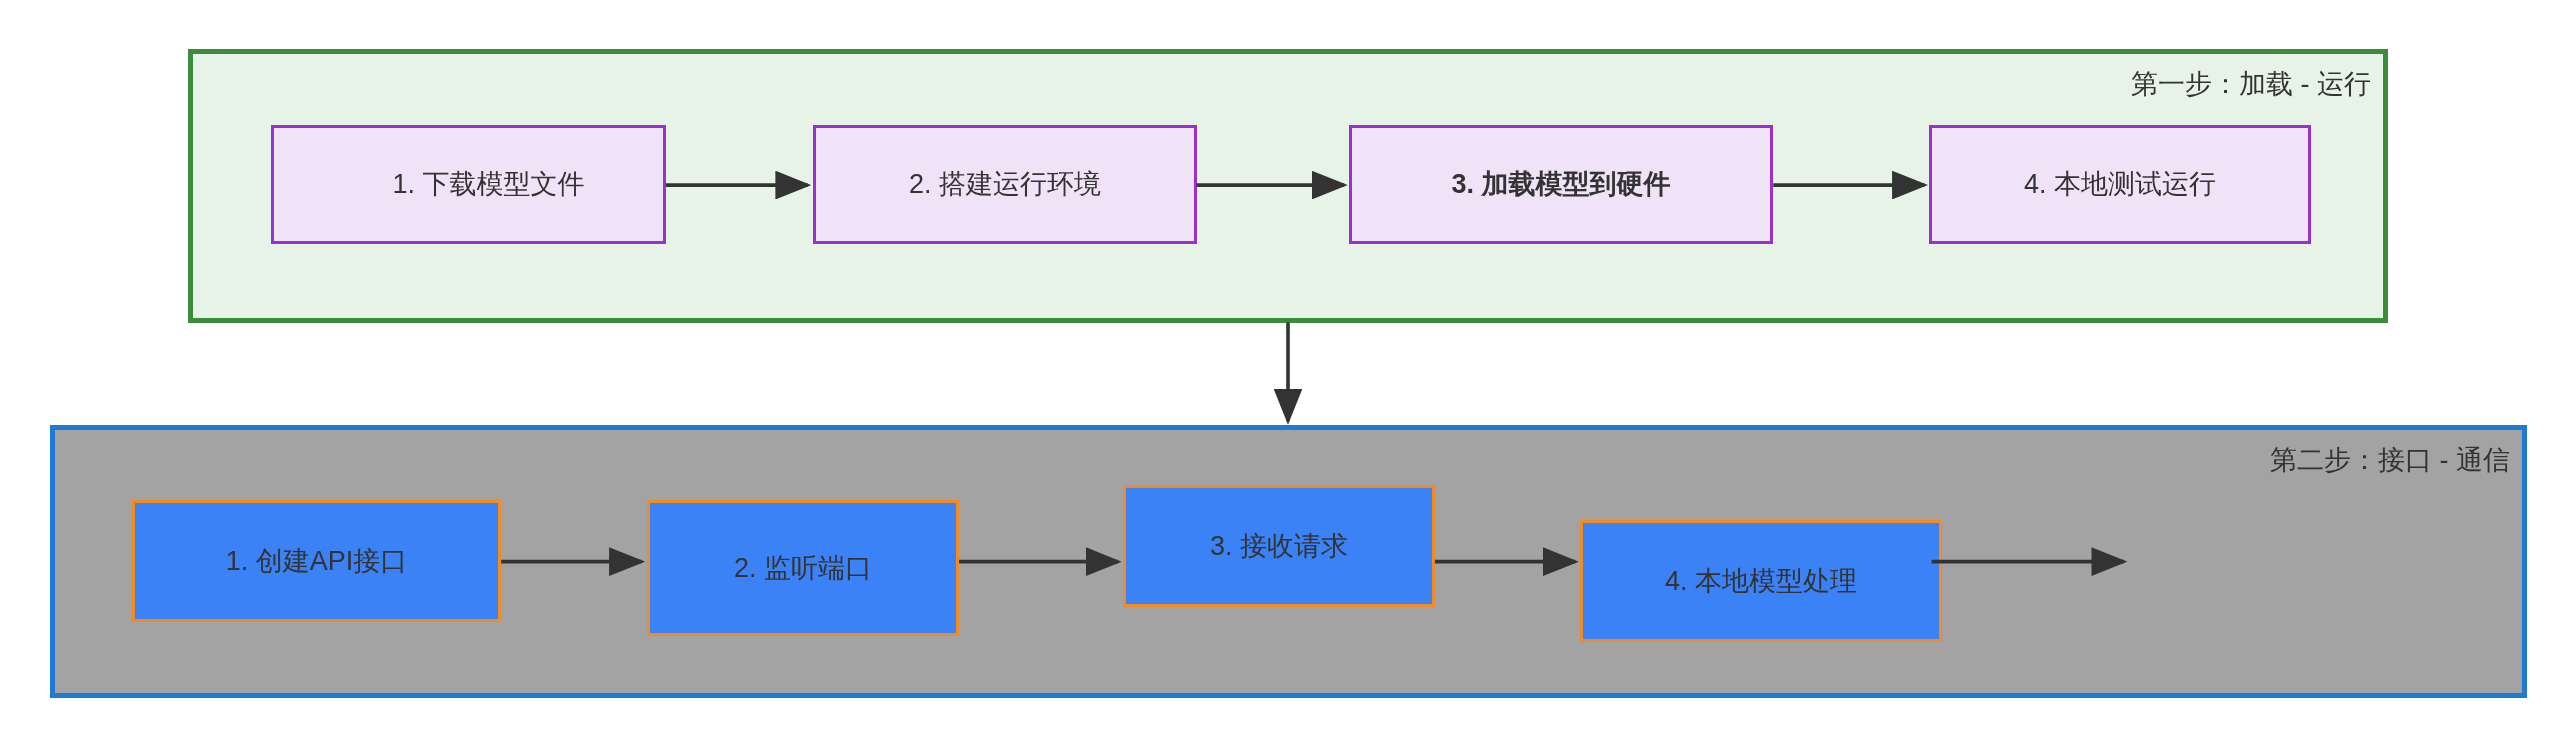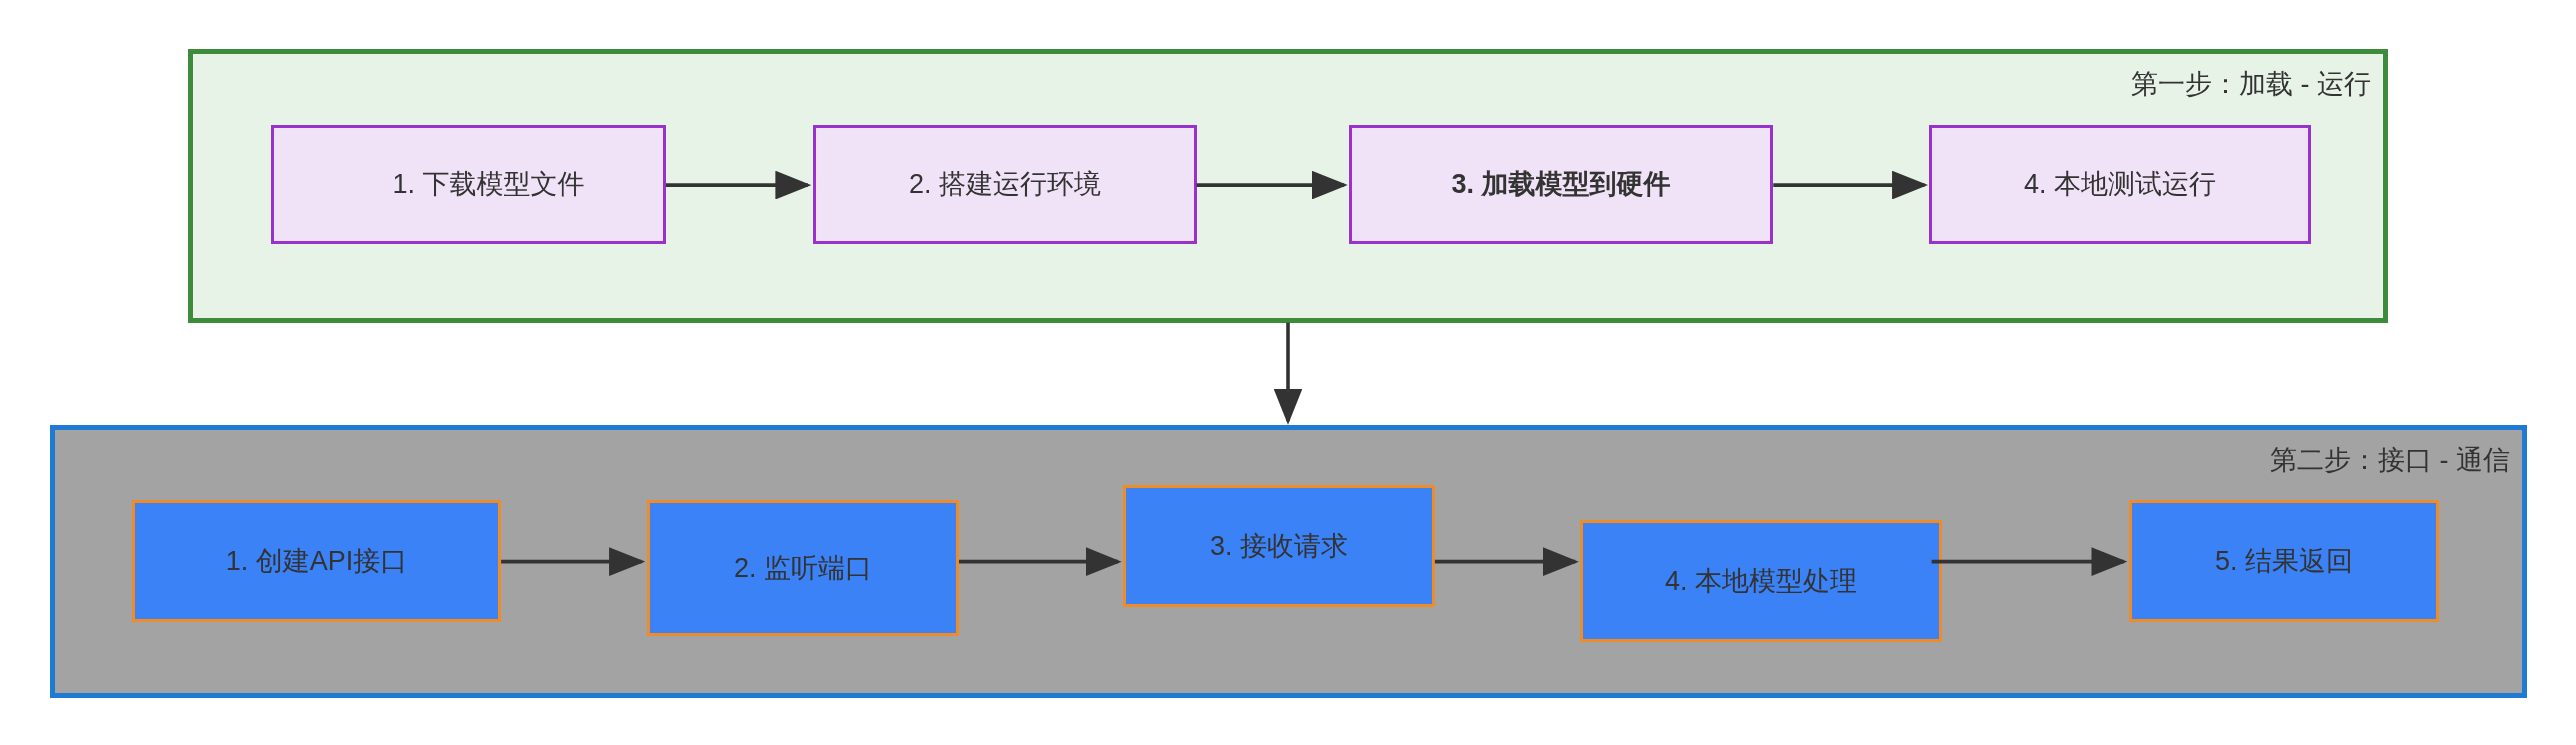--- a/index.html
+++ b/index.html
@@ -144,23 +144,20 @@
   </div>
 
   <div class="node node-orange" id="node-r2-3">
     <span>3. 接收请求</span>
   </div>
 
   <div class="node node-orange" id="node-r2-4">
     <span>4. 本地模型处理</span>
   </div>
 
-  <div class="node node-orange" id="node-r2-5">
-    <span>5. 结果返回</span>
-  </div>
 
   <svg id="edges" viewBox="0 0 3578 1036" width="2576" height="746">
     <defs>
       <marker id="arrowhead" markerWidth="10" markerHeight="8" refX="9" refY="4" orient="auto" markerUnits="strokeWidth">
         <path d="M0,0 L10,4 L0,8 z" fill="#333333"></path>
       </marker>
     </defs>
 
     <line x1="925" y1="257" x2="1122" y2="257" stroke="#333333" stroke-width="5" marker-end="url(#arrowhead)"></line>
     <line x1="1662" y1="257" x2="1867" y2="257" stroke="#333333" stroke-width="5" marker-end="url(#arrowhead)"></line>

